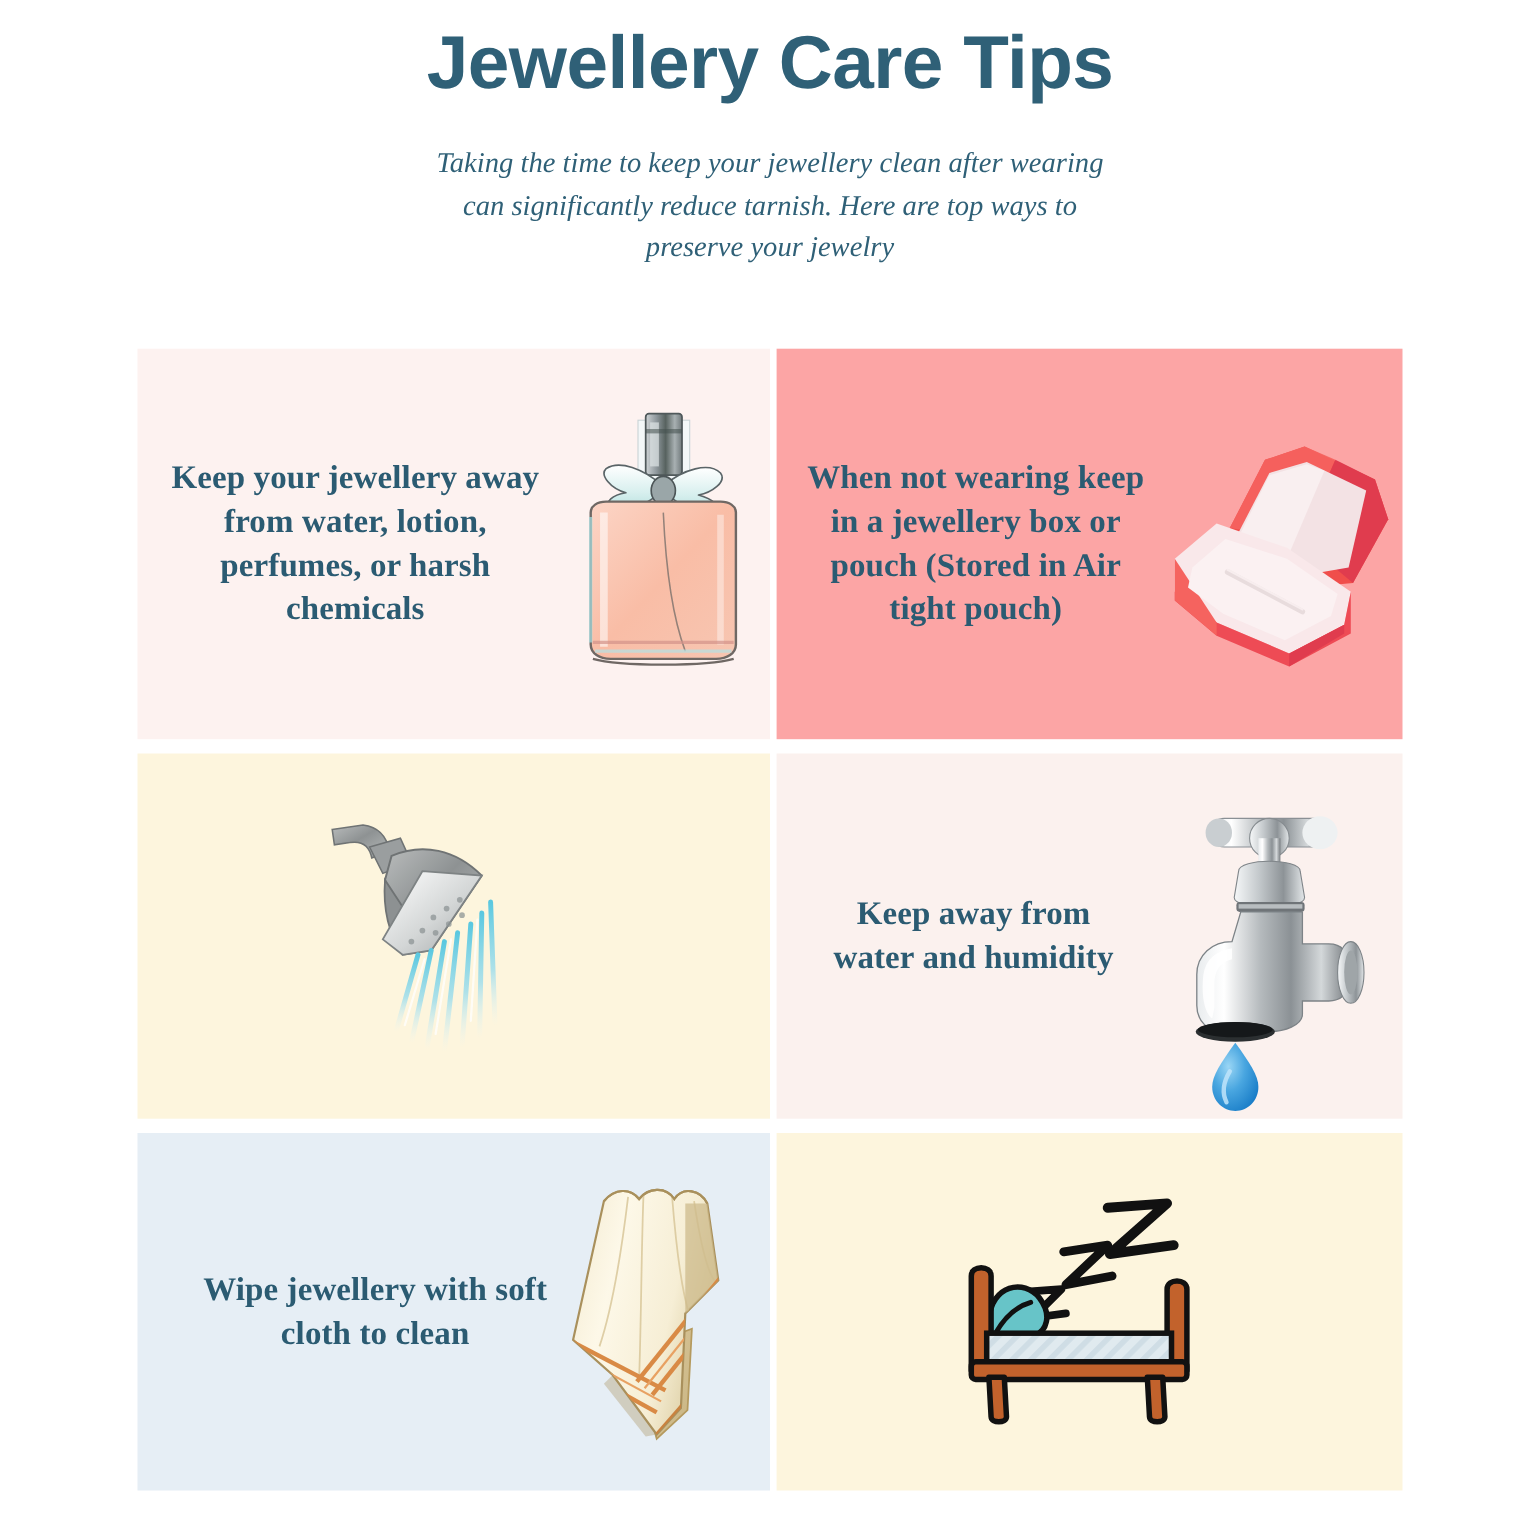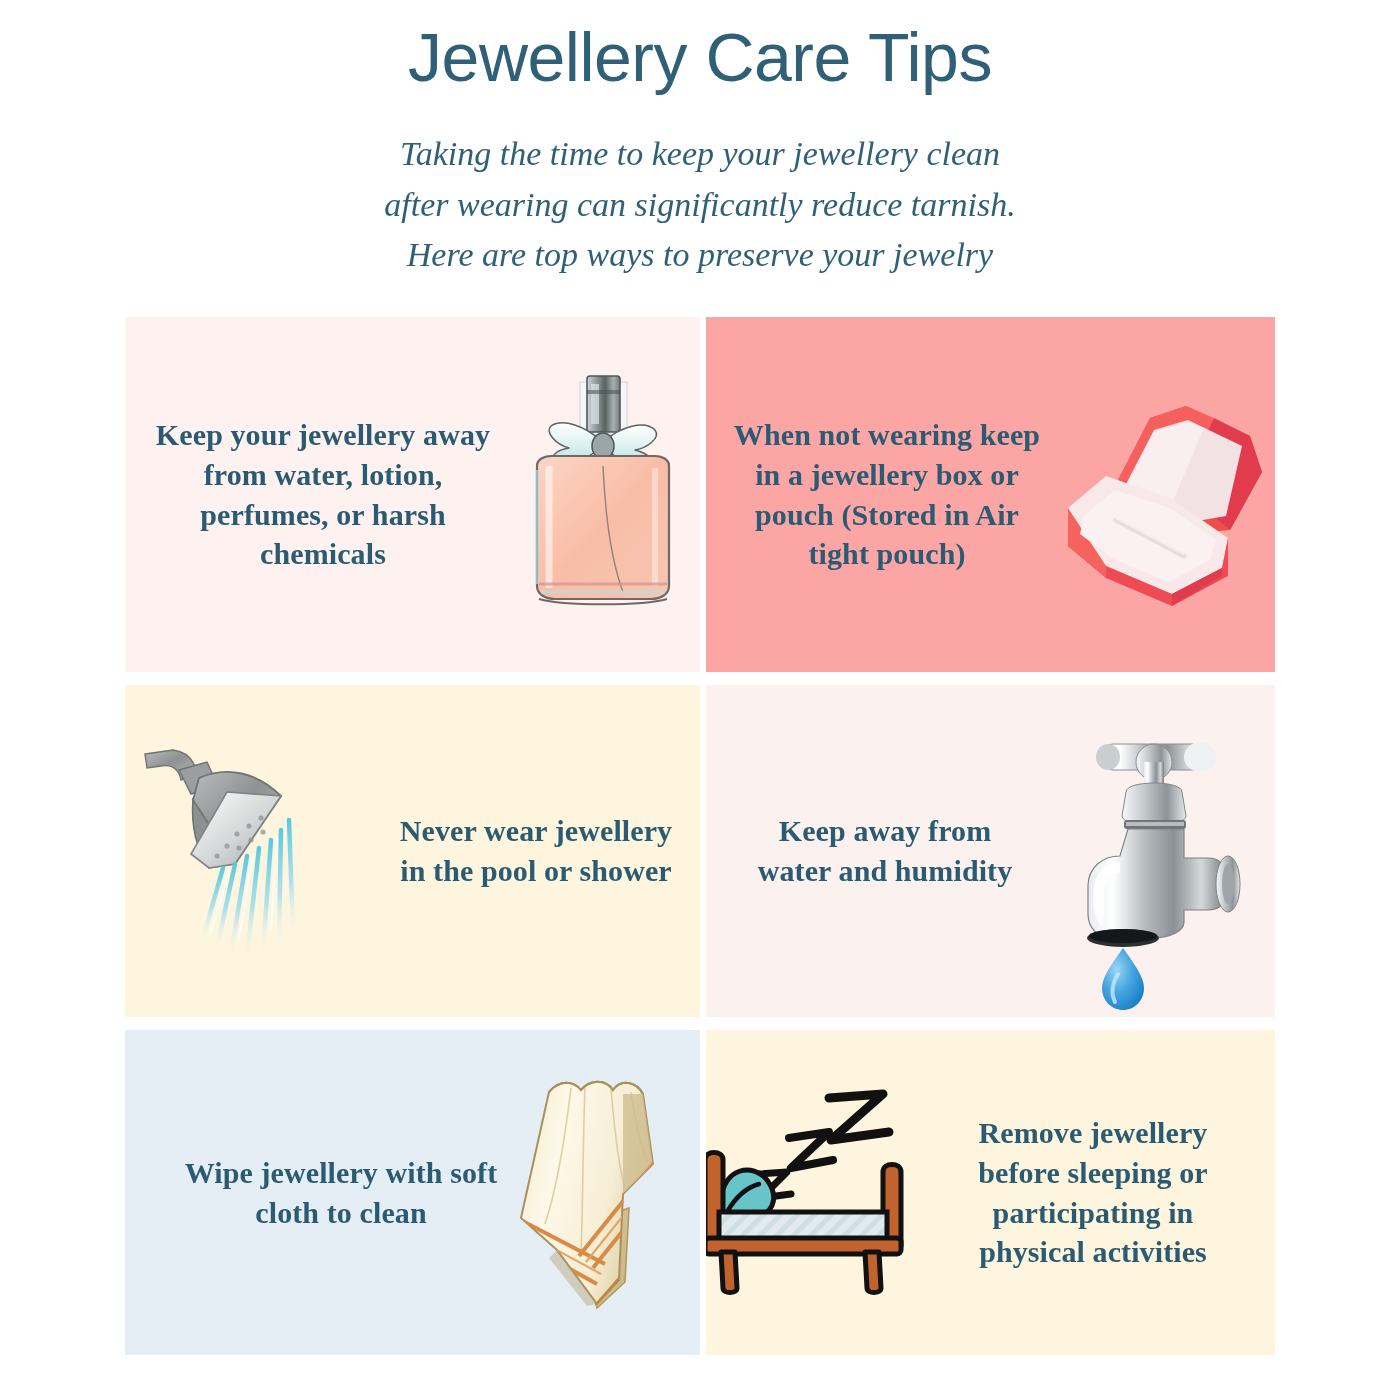--- a/index.html
+++ b/index.html
@@ -18,33 +18,33 @@
     background: #ffffff;
   }
 
   
   .header {
     padding-top: 22px;
     text-align: center;
   }
   .page-title {
     font-family: "Liberation Sans", "DejaVu Sans", sans-serif;
-    font-weight: 400;
+    font-weight: 700;
     font-size: 68px;
     line-height: 1.05;
     letter-spacing: -0.5px;
     color: #2f6077;
   }
   .page-subtitle {
     margin: 36px auto 0 auto;
     width: 640px;
     font-family: "Liberation Serif", "DejaVu Serif", serif;
     font-style: italic;
     font-weight: 400;
-    font-size: 34px;
+    font-size: 26px;
     line-height: 1.48;
     color: #2f6077;
   }
 
   
   .grid {
     position: absolute;
     left: 125px;
     top: 317px;
     width: 1150px;
@@ -178,21 +178,20 @@
 
           <polygon points="30,136 60,110 116,128 162,160 156,180 114,202 58,178 26,154" fill="#fbf1f2"></polygon>
 
           <path d="M62 140 L130 176" stroke="#e8dcdd" stroke-width="5" stroke-linecap="round"></path>
           <path d="M62 138 L130 174" stroke="#f7edee" stroke-width="2" stroke-linecap="round"></path>
         </svg>
       </div>
     </div>
 
     <div class="card text-right" id="card-2" style="background:#fdf5dd">
-      <div class="card-text">Never wear jewellery in the pool or shower</div>
       <div class="card-art">
         <svg width="250" height="250" viewBox="0 0 250 250" aria-hidden="true">
           <defs>
             <linearGradient id="shMetal" x1="0" y1="0" x2="1" y2="1">
               <stop offset="0%" stop-color="#b9bcbc"></stop>
               <stop offset="45%" stop-color="#8e9293"></stop>
               <stop offset="75%" stop-color="#a5a9a9"></stop>
               <stop offset="100%" stop-color="#777b7c"></stop>
             </linearGradient>
             <linearGradient id="shPlate" x1="0" y1="0" x2="1" y2="1">
@@ -355,21 +354,20 @@
               <path d="M94 238 L122 206"></path>
             </g>
           </g>
 
           <path d="M48 24 C 58 12, 72 12, 80 22 C 88 12, 104 10, 112 22 C 120 10, 136 14, 142 26" fill="none" stroke="#a9905c" stroke-width="2"></path>
         </svg>
       </div>
     </div>
 
     <div class="card text-right" id="card-5" style="background:#fdf5dd">
-      <div class="card-text">Remove jewellery before sleeping or participating in physical activities</div>
       <div class="card-art">
         <svg width="260" height="210" viewBox="0 0 260 210" aria-hidden="true">
           <defs>
             <pattern id="bdStripe" width="12" height="12" patternUnits="userSpaceOnUse" patternTransform="rotate(45)">
               <rect width="12" height="12" fill="#e0eaef"></rect>
               <rect width="5" height="12" fill="#cfdde5"></rect>
             </pattern>
           </defs>
 
           <g fill="none" stroke="#111111" stroke-width="7" stroke-linecap="round" stroke-linejoin="round">

